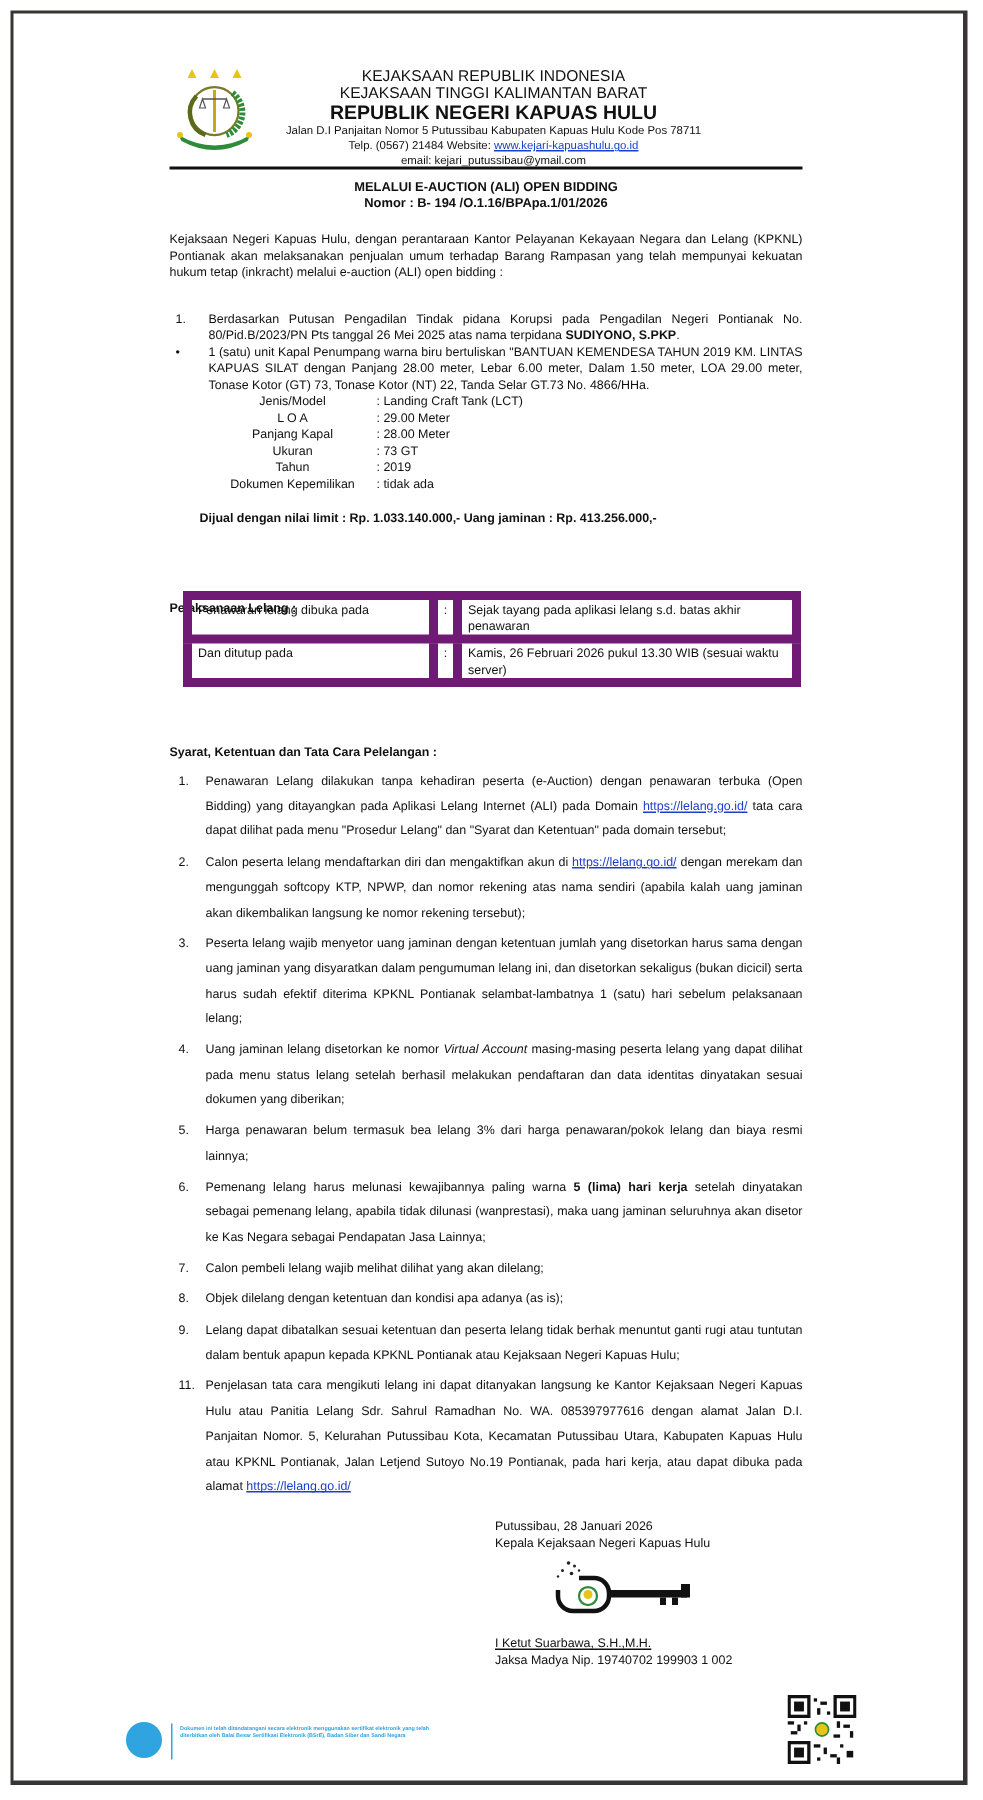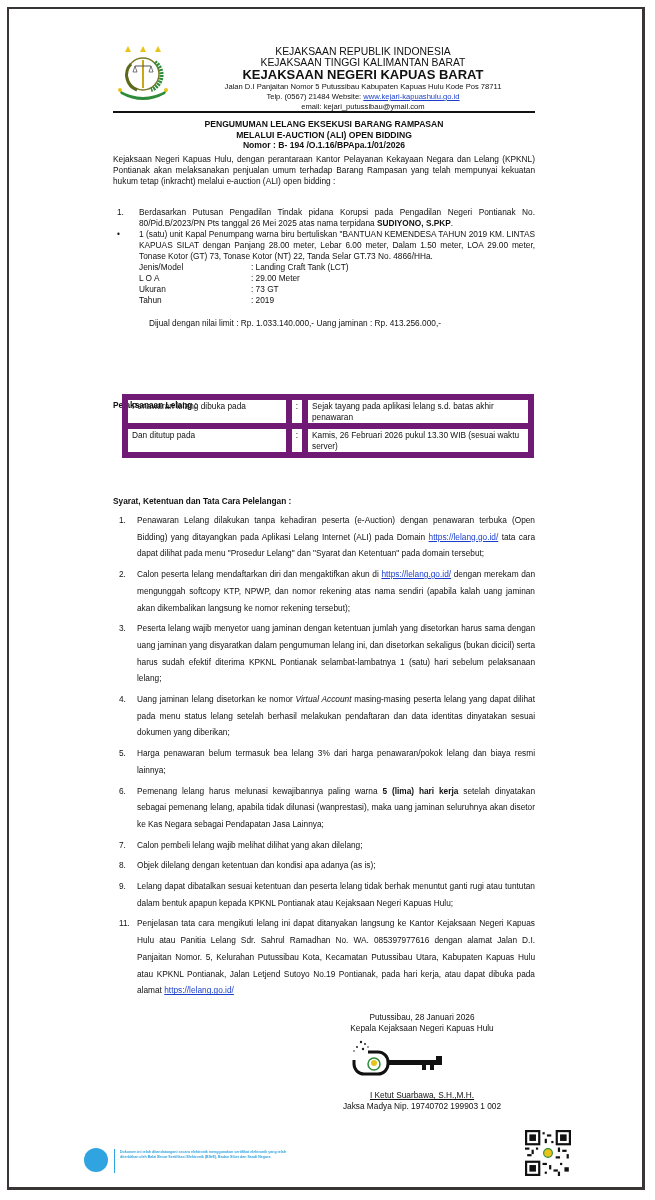--- a/index.html
+++ b/index.html
@@ -1,45 +1,45 @@
 <!DOCTYPE html>
 <html><head>
 <meta charset="utf-8">
 <style>
   html, body { margin:0; padding:0; background:#ffffff; }
   body { width:655px; height:1200px; position:relative; overflow:hidden; font-family:"Liberation Sans", sans-serif; color:#111; }
   .frame { position:absolute; left:7px; top:7px; width:638px; height:1183px; border:2px solid #3a3535; border-right-width:3px; border-bottom-width:3px; box-sizing:border-box; background:#fff; }
   .logo { position:absolute; left:113px; top:44px; width:60px; height:56px; }
-  .kop { position:absolute; left:178px; top:46px; width:370px; text-align:center; line-height:11px; }
+  .kop { position:absolute; left:144px; top:46px; width:370px; text-align:center; line-height:11px; }
   .kop .l1, .kop .l2 { font-size:10.4px; }
   .kop .l3 { font-size:13px; font-weight:bold; line-height:14px; }
   .kop .small { font-size:7.6px; line-height:10px; }
   a, .link { color:#1a3ecc; text-decoration:underline; }
   .rule { position:absolute; left:113px; top:111px; width:422px; height:0; border-top:2.5px solid #111; }
   .title { position:absolute; left:113px; top:119px; width:422px; text-align:center; font-weight:bold; font-size:8.6px; line-height:10.5px; }
   .txt { font-size:8.3px; line-height:11px; }
   .intro { position:absolute; left:113px; top:154px; width:422px; text-align:justify; }
   .sec1 { position:absolute; left:113px; top:207px; width:422px; }
   .num-item { display:flex; }
   .num-item .n { width:26px; flex:none; padding-left:4px; box-sizing:border-box; }
   .num-item .b { flex:1; text-align:justify; }
   .spec { margin-left:26px; margin-top:0; }
   .spec .row { display:flex; }
-  .spec .k { width:112px; }
-  .limit { font-weight:normal; margin-left:36px; margin-top:12px; }
+  .spec .k { width:112px;text-align:center; }
+  .limit { font-weight:bold; margin-left:20px; margin-top:12px; }
   .pel-h { position:absolute; left:113px; top:400px; font-weight:bold; }
   table.pel { position:absolute; left:122px; top:394px; width:412px; border-collapse:collapse; }
   table.pel td { border:6px solid #701a75; padding:1px 4px; vertical-align:top; font-size:8.3px; line-height:10.5px; }
   table.pel td.c1 { width:150px; }
   table.pel td.c2 { width:6px; text-align:center; padding:1px 2px; }
   .syarat-h { position:absolute; left:113px; top:496px; font-weight:bold; }
   .syarat { position:absolute; left:113px; top:512px; width:422px; }
   .syarat .num-item { line-height:16.7px; margin-bottom:4px; }
   .syarat .num-item .n { width:24px; padding-left:6px; }
-  .sign { position:absolute; left:312px; top:1012px; width:220px; text-align:center; font-size:8.3px; line-height:11px; }
+  .sign { position:absolute; left:330px; top:1012px; width:220px; text-align:left; font-size:8.3px; line-height:11px; }
   .sign .keyimg { height:56px; position:relative; }
   .sign .name { text-decoration:underline; }
   .bsre { position:absolute; left:84px; top:1148px; width:240px; height:26px; }
   .bsre .circle { position:absolute; left:0; top:0; width:24px; height:24px; border-radius:50%; background:#2fa4e0; }
   .bsre .bar { position:absolute; left:30px; top:1px; width:1px; height:24px; background:#2fa4e0; }
   .bsre .t { position:absolute; left:36px; top:2px; font-size:3.6px; line-height:4.6px; color:#2fa4e0; font-weight:bold; width:180px; }
   .qr { position:absolute; left:525px; top:1130px; width:46px; height:46px; }
 </style>
 </head>
 <body>
@@ -58,30 +58,29 @@
   <path d="M20 28 L22 22 L24 28 Z" fill="#fff" stroke="#555" stroke-width="0.8"></path>
   <path d="M36 28 L38 22 L40 28 Z" fill="#fff" stroke="#555" stroke-width="0.8"></path>
   <path d="M6 46 Q30 60 54 46 L52 50 Q30 62 8 50 Z" fill="#2e8b3a"></path>
   <circle cx="7" cy="46" r="2" fill="#e6c419"></circle>
   <circle cx="53" cy="46" r="2" fill="#e6c419"></circle>
 </svg>
 
 <div class="kop">
   <div class="l1">KEJAKSAAN REPUBLIK INDONESIA</div>
   <div class="l2">KEJAKSAAN TINGGI KALIMANTAN BARAT</div>
-  <div class="l3">KEJAKSAAN NEGERI KAPUAS BARAT</div>
+  <div class="l3">REPUBLIK NEGERI KAPUAS HULU</div>
   <div class="small">Jalan D.I Panjaitan Nomor 5 Putussibau Kabupaten Kapuas Hulu Kode Pos 78711</div>
   <div class="small"><span>Telp. (0567) 21484 Website: </span><a class="link">www.kejari-kapuashulu.go.id</a></div>
   <div class="small">email: kejari_putussibau@ymail.com</div>
 </div>
 
 <div class="rule"></div>
 
 <div class="title">
-  <div>PENGUMUMAN LELANG EKSEKUSI BARANG RAMPASAN</div>
   <div>MELALUI E-AUCTION (ALI) OPEN BIDDING</div>
   <div>Nomor : B- 194 /O.1.16/BPApa.1/01/2026</div>
 </div>
 
 <div class="intro txt">Kejaksaan Negeri Kapuas Hulu, dengan perantaraan Kantor Pelayanan Kekayaan Negara dan Lelang (KPKNL) Pontianak akan melaksanakan penjualan umum terhadap Barang Rampasan yang telah mempunyai kekuatan hukum tetap (inkracht) melalui e-auction (ALI) open bidding :</div>
 
 <div class="sec1 txt">
   <div class="num-item">
     <span class="n">1.</span>
     <span class="b"><span>Berdasarkan Putusan Pengadilan Tindak pidana Korupsi pada Pengadilan Negeri Pontianak No. 80/Pid.B/2023/PN Pts tanggal  26 Mei 2025 atas nama terpidana </span><b>SUDIYONO, S.PKP</b><span>.</span></span>
@@ -93,26 +92,34 @@
   <div class="spec">
     <div class="row">
         <span class="k">Jenis/Model</span>
         <span>: Landing Craft Tank (LCT)</span>
       </div>
     <div class="row">
         <span class="k">L O A</span>
         <span>: 29.00 Meter</span>
       </div>
     <div class="row">
+        <span class="k">Panjang Kapal</span>
+        <span>: 28.00 Meter</span>
+      </div>
+    <div class="row">
         <span class="k">Ukuran</span>
         <span>: 73 GT</span>
       </div>
     <div class="row">
         <span class="k">Tahun</span>
         <span>: 2019</span>
+      </div>
+    <div class="row">
+        <span class="k">Dokumen Kepemilikan</span>
+        <span>: tidak ada</span>
       </div>
   </div>
   <div class="limit">Dijual dengan nilai limit : Rp. 1.033.140.000,- Uang jaminan : Rp. 413.256.000,-</div>
 </div>
 
 <div class="pel-h txt">Pelaksanaan Lelang :</div>
 <table class="pel">
   <tbody>
       <tr>
     <td class="c1">Penawaran lelang dibuka pada</td>

